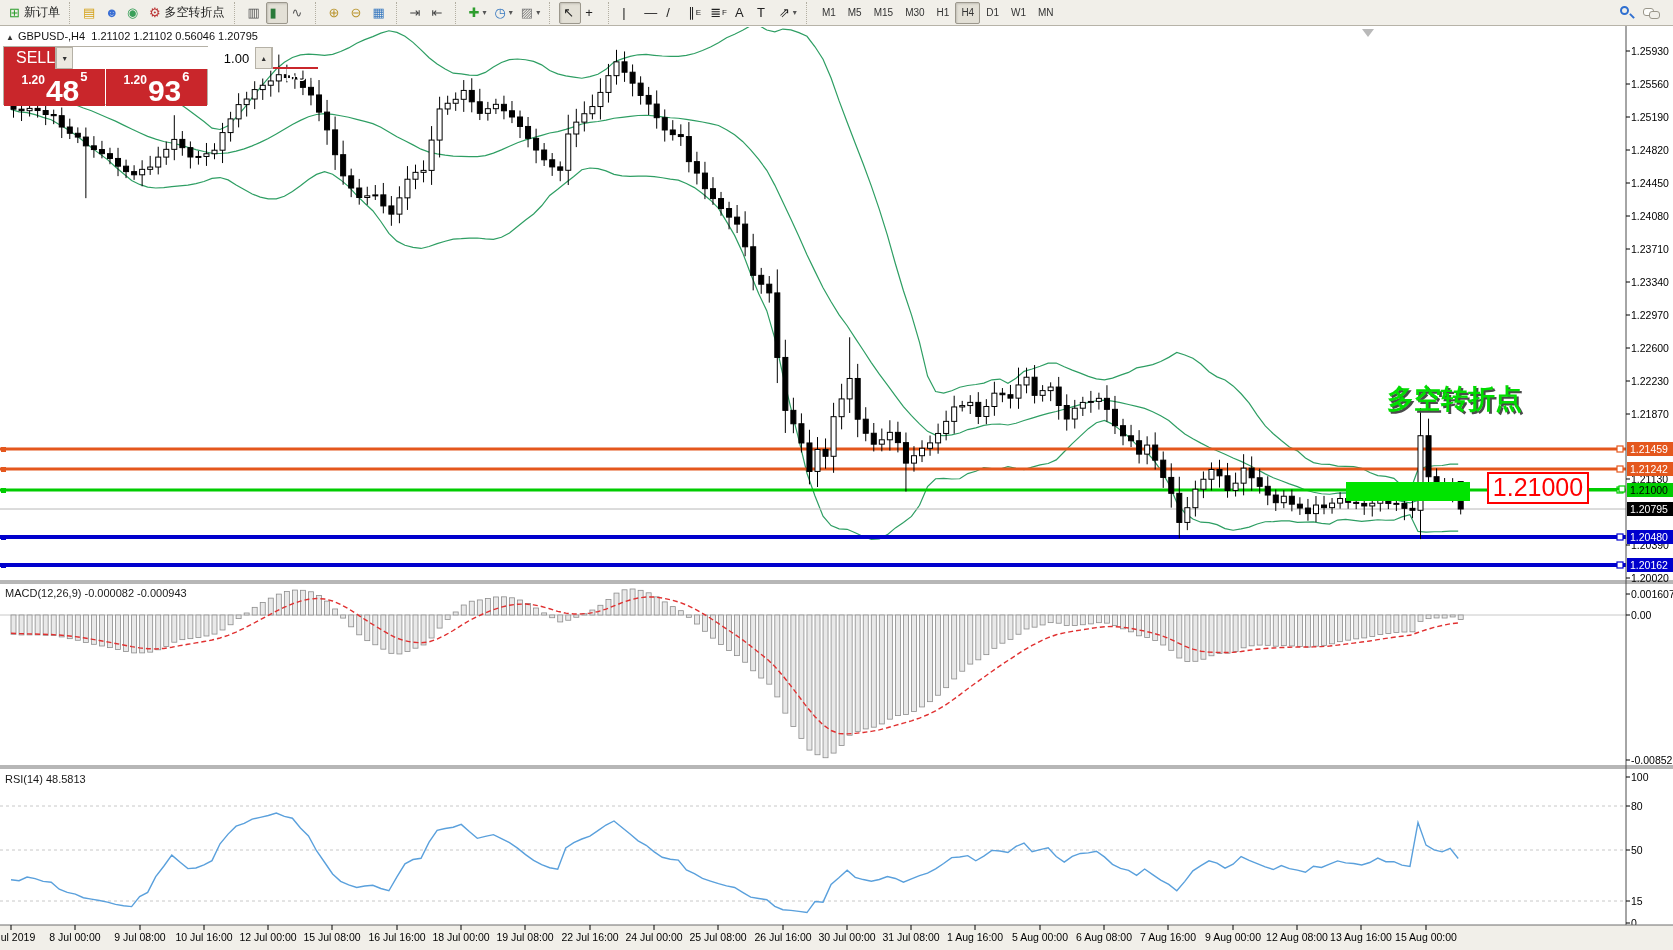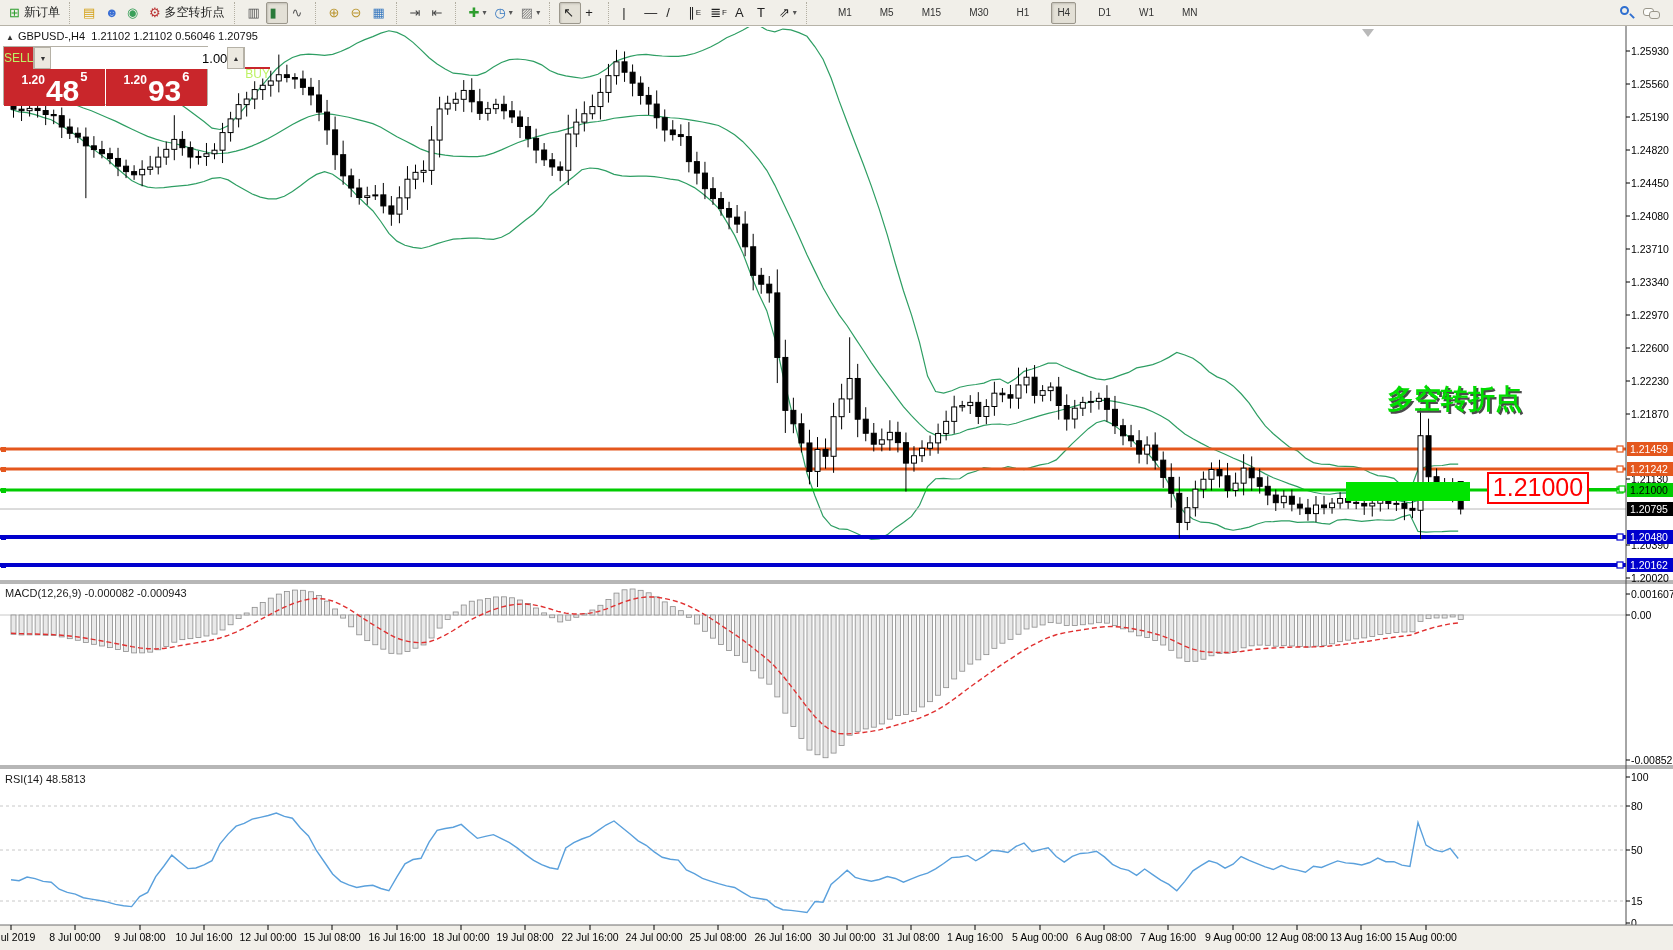--- a/index.html
+++ b/index.html
@@ -11,40 +11,40 @@
     padding-left:2px; z-index:50; }
   .tb-group { display:flex; align-items:center; height:24px; padding:0 3px; }
   .tb-sep { width:5px; height:22px; border-left:1px dotted #b3afa2; margin:0 2px; }
   .tb-btn { display:flex; align-items:center; height:22px; min-width:22px; padding:0 3px;
     border:1px solid transparent; border-radius:2px; background:transparent; cursor:default;
     font-size:11px; color:#222; white-space:nowrap; }
   .tb-btn.pressed { border:1px solid #9b978c; background:#e3e0d6; box-shadow:inset 1px 1px 2px rgba(0,0,0,.15); }
   .tb-btn .glyph { font-size:13px; line-height:1; margin-right:0; }
   .tb-btn .lbl { margin-left:4px; font-size:12px; }
   .tb-btn .caret { font-size:8px; color:#555; margin-left:3px; }
-  .tb-tf { font-size:10px; padding:0 5px; color:#333;margin-left:16px; }
+  .tb-tf { font-size:10px; padding:0 5px; color:#333; }
   .tb-right { margin-left:auto; display:flex; align-items:center; padding-right:8px; }
   .mag { position:relative; width:16px; height:16px; display:inline-block; }
   .mag i { position:absolute; left:1px; top:1px; width:9px; height:9px; border:2px solid #2f6fd0; border-radius:50%; }
   .mag b { position:absolute; left:10px; top:10px; width:6px; height:2px; background:#2f6fd0; transform:rotate(45deg); }
   .chat { position:relative; width:18px; height:14px; display:inline-block; }
   .chat i { position:absolute; left:0; top:2px; width:11px; height:8px; border:1px solid #9a968a; border-radius:3px; background:#fdfdfb; }
   .chat b { position:absolute; left:6px; top:5px; width:11px; height:8px; border:1px solid #9a968a; border-radius:3px; background:#f1efe9; }
   
   .chart-title { position:absolute; left:6px; top:30px; font-size:11px; color:#111; z-index:20; }
   .chart-title .tri { font-size:8px; color:#333; margin-right:4px; }
   
   .trade-panel { position:absolute; left:3px; top:46px; width:205px; height:59px; z-index:30;
     background:#fff; border:1px solid #b5b1a6; }
   .tp-row1 { display:flex; height:22px; }
-  .btn-red { background:#c9262b; color:#bef264; border:none; font-size:12px; cursor:pointer; }
+  .btn-red { background:#c9262b; color:#ffffff; border:none; font-size:16px; cursor:pointer;padding-left:12px; }
   .tp-sell { width:60px; } .tp-buy { width:59px;margin-top:20px; }
   .tp-vol { flex:1; display:flex; border-left:1px solid #b5b1a6; border-right:1px solid #b5b1a6; }
   .tp-spin { width:17px; background:#ece9e0; border:1px solid #b5b1a6; font-size:7px; color:#333; cursor:pointer; }
-  .tp-input { flex:1; border:none; outline:none; text-align:right; font-size:13px; min-width:0; }
+  .tp-input { flex:1; border:none; outline:none; text-align:right; font-size:13px; padding-right:6px; min-width:0; }
   .tp-row2 { display:flex; height:37px; }
   .tp-price { flex:1; background:#c9262b; color:#fff; display:flex; align-items:flex-end; justify-content:center;
     padding-bottom:3px; cursor:pointer; }
   .tp-price.left { margin-right:1px; }
   .tp-price .small { font-size:12px; font-weight:bold; margin-bottom:16px; }
   .tp-price .big { font-size:30px; font-weight:bold; line-height:.85; margin:0 1px; }
   .tp-price .sup { font-size:13px; font-weight:bold; align-self:flex-start; }
   svg { position:absolute; left:0; top:0; z-index:10; }
   svg text { font-family:"Liberation Sans", sans-serif; }
 </style>

